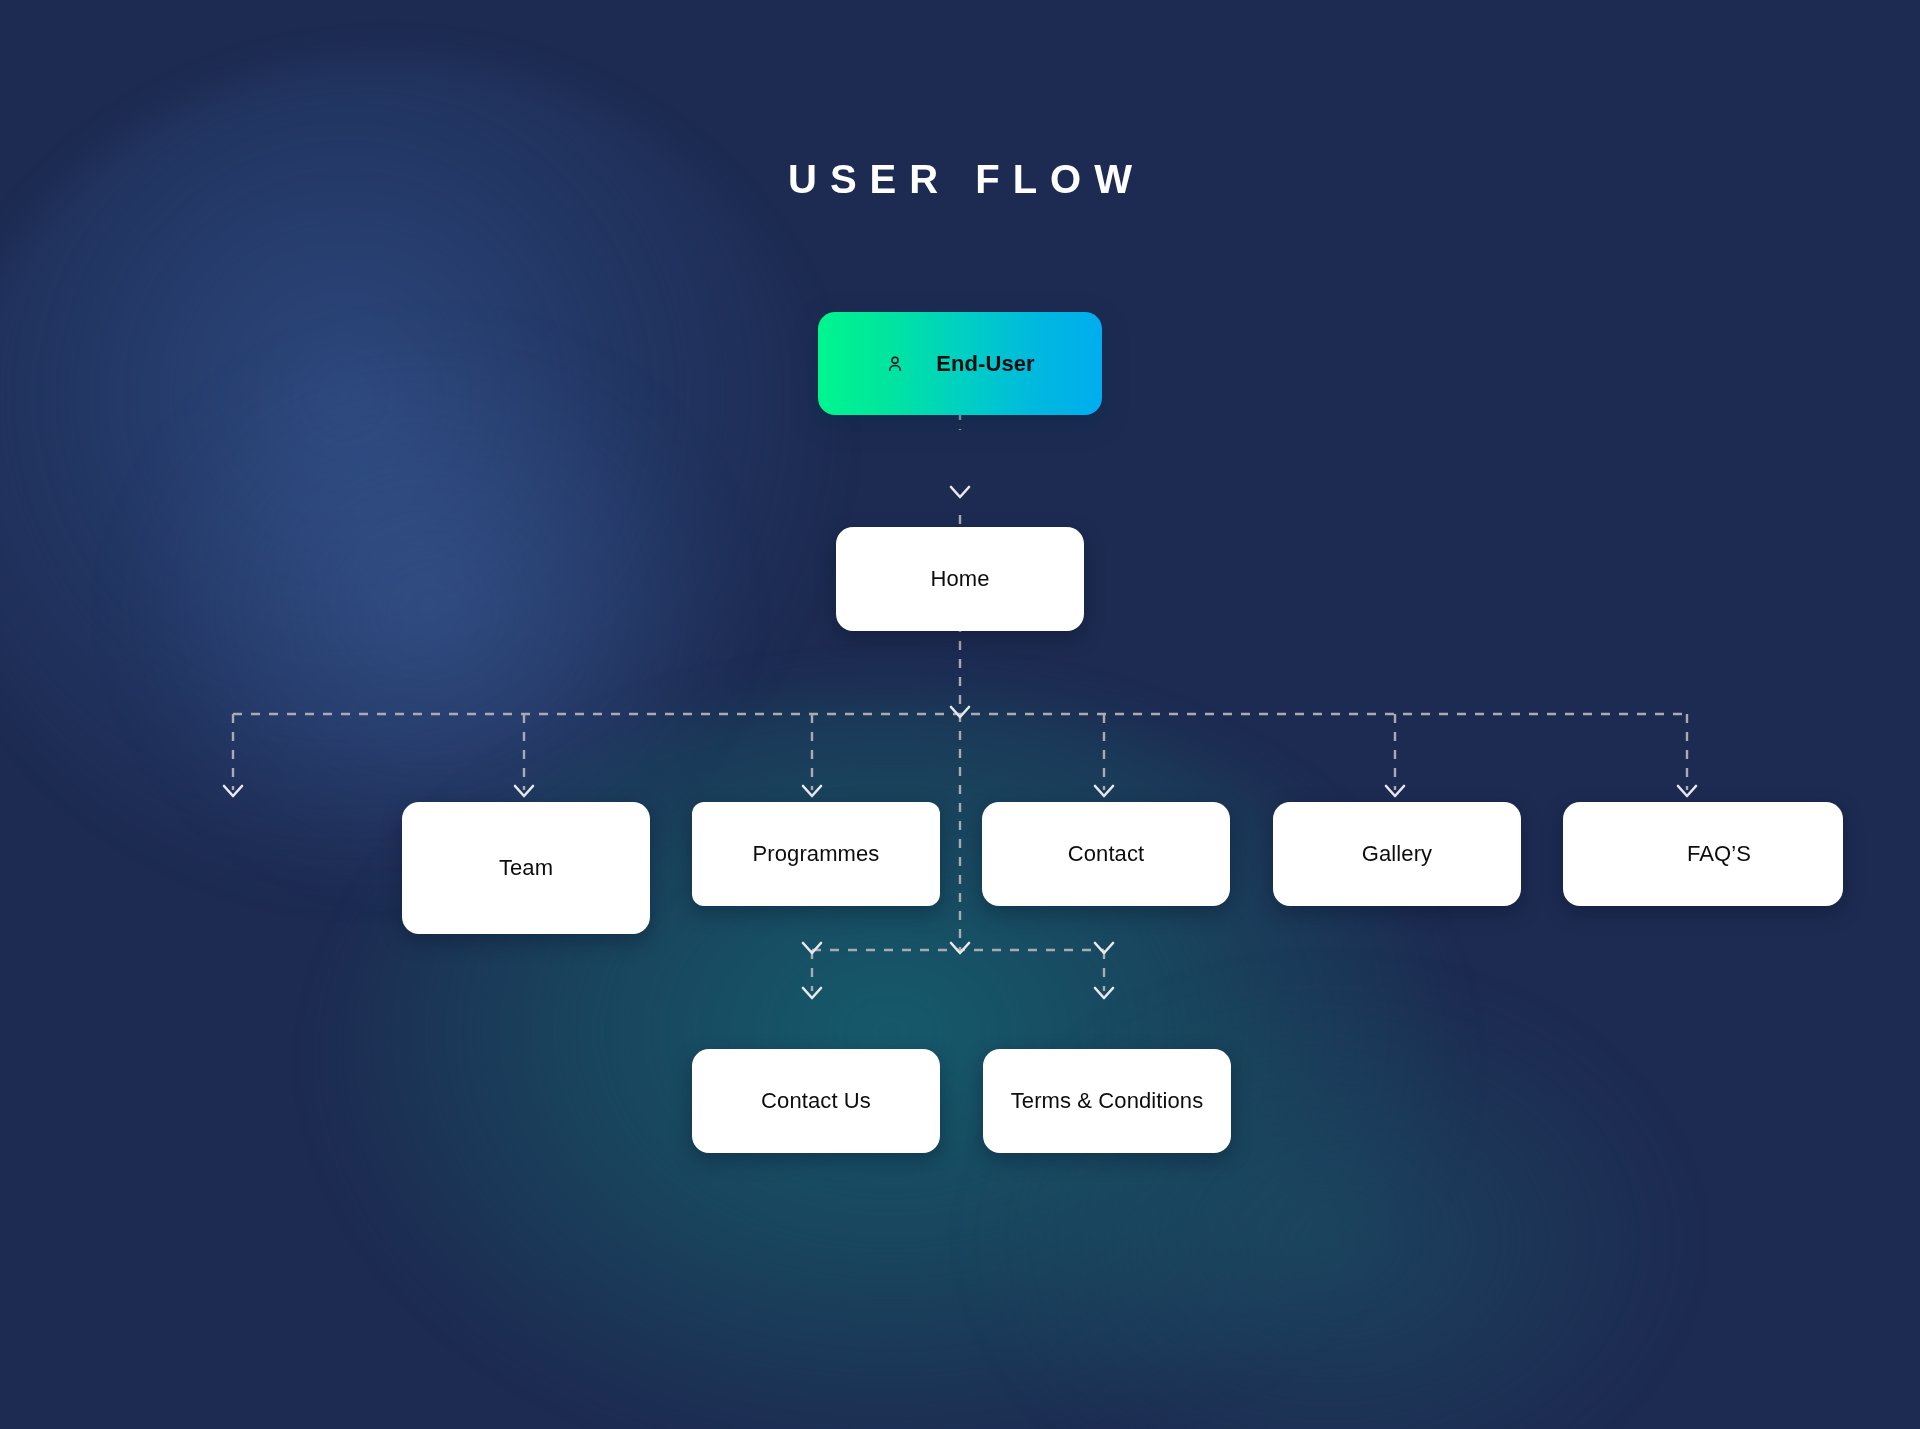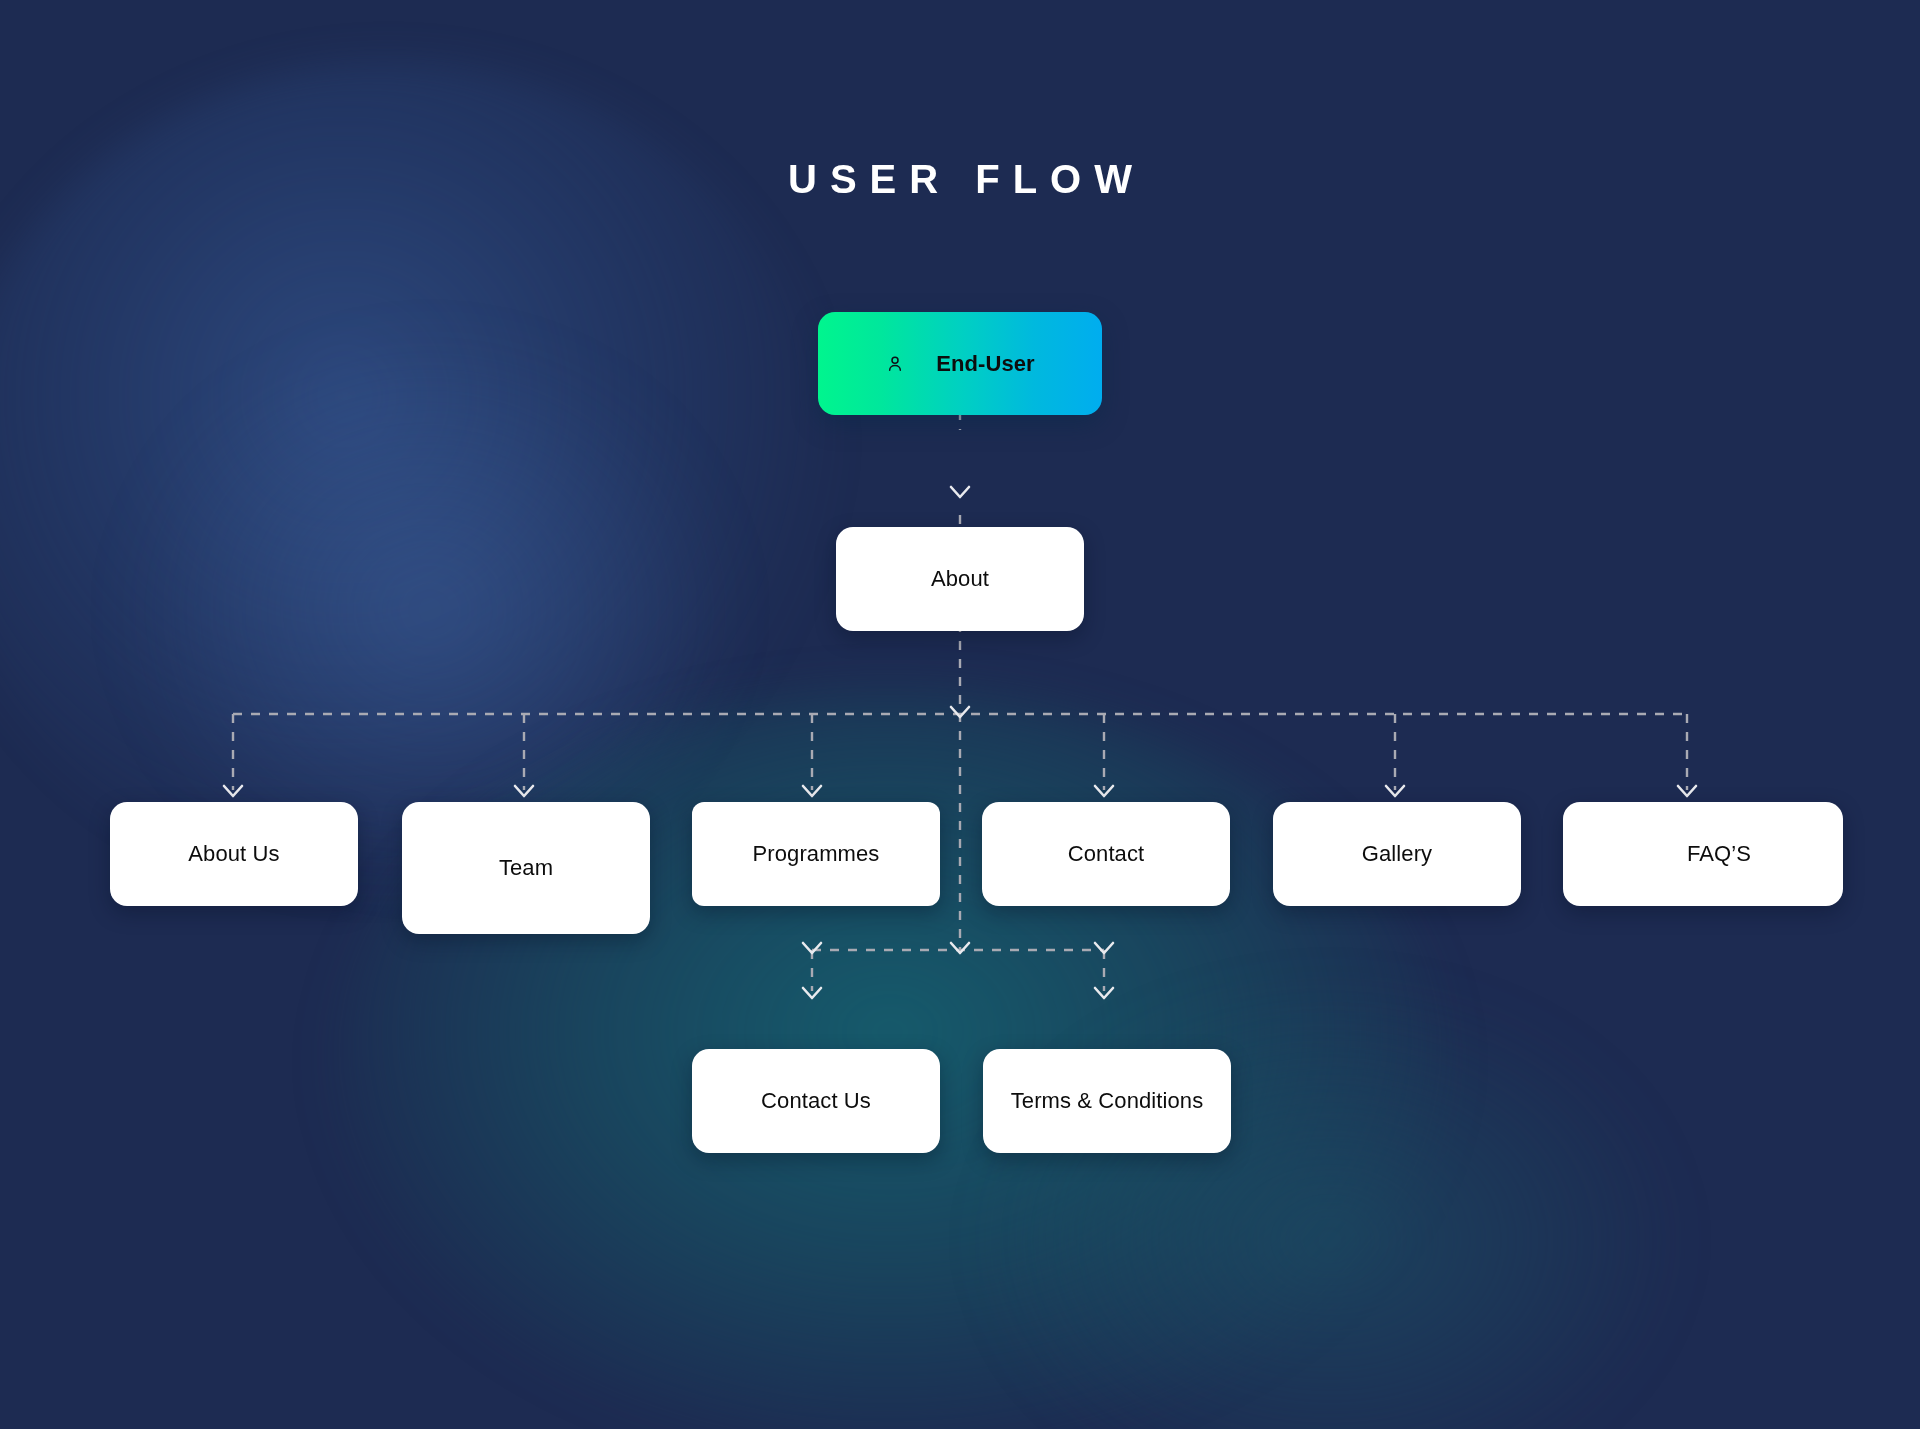--- a/index.html
+++ b/index.html
@@ -139,26 +139,23 @@
 
   <div class="node node-root" style="left:818px; top:312px; width:284px; height:103px;">
     <svg class="person-icon" width="20" height="20" viewBox="0 0 24 24" fill="none" stroke="#0d1117" stroke-width="1.8" stroke-linecap="round" stroke-linejoin="round">
       <circle cx="12" cy="7.5" r="3.6"></circle>
       <path d="M5.6 19.5c0-3.4 2.9-5.6 6.4-5.6s6.4 2.2 6.4 5.6"></path>
     </svg>
     <span class="label">End-User</span>
   </div>
 
   <div class="node" style="left:836px; top:527px; width:248px; height:104px;">
-    <span>About</span>
+    <span>Home</span>
   </div>
 
-  <div class="node" style="left:110px; top:802px; width:248px; height:104px;">
-    <span>About Us</span>
-  </div>
 
   <div class="node" style="left:402px; top:802px; width:248px; height:132px;">
     <span>Team</span>
   </div>
 
   <div class="node" style="left:692px; top:802px; width:248px; height:104px;border-radius:12px;">
     <span>Programmes</span>
   </div>
 
   <div class="node" style="left:982px; top:802px; width:248px; height:104px;">

